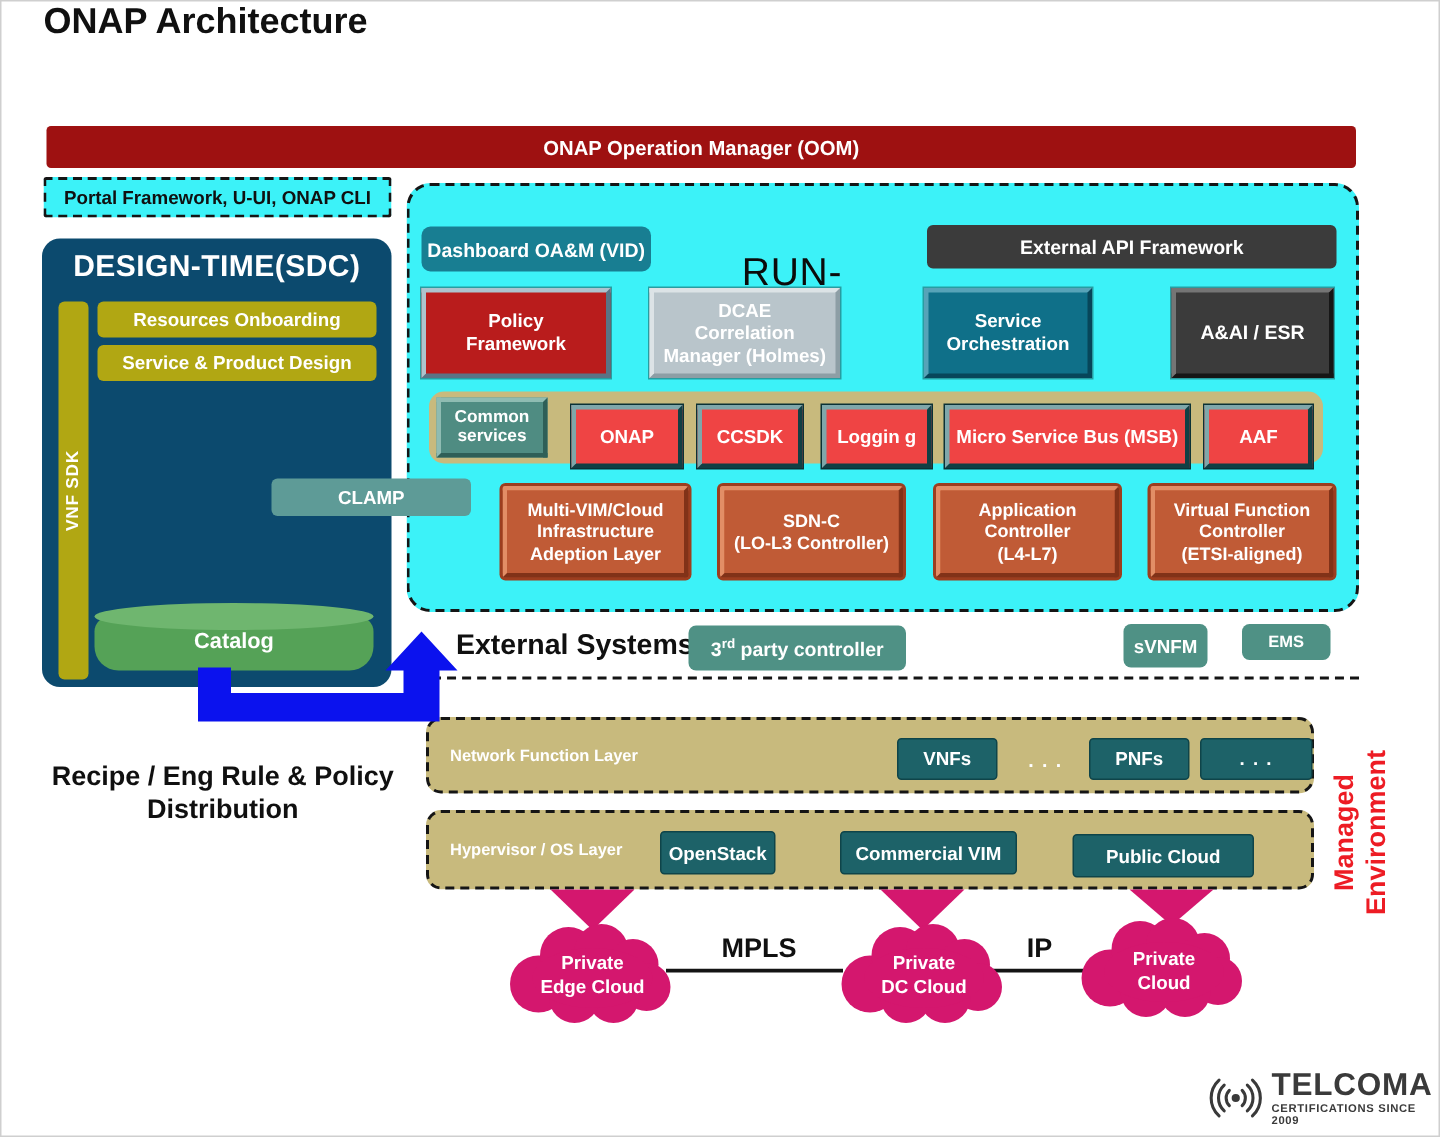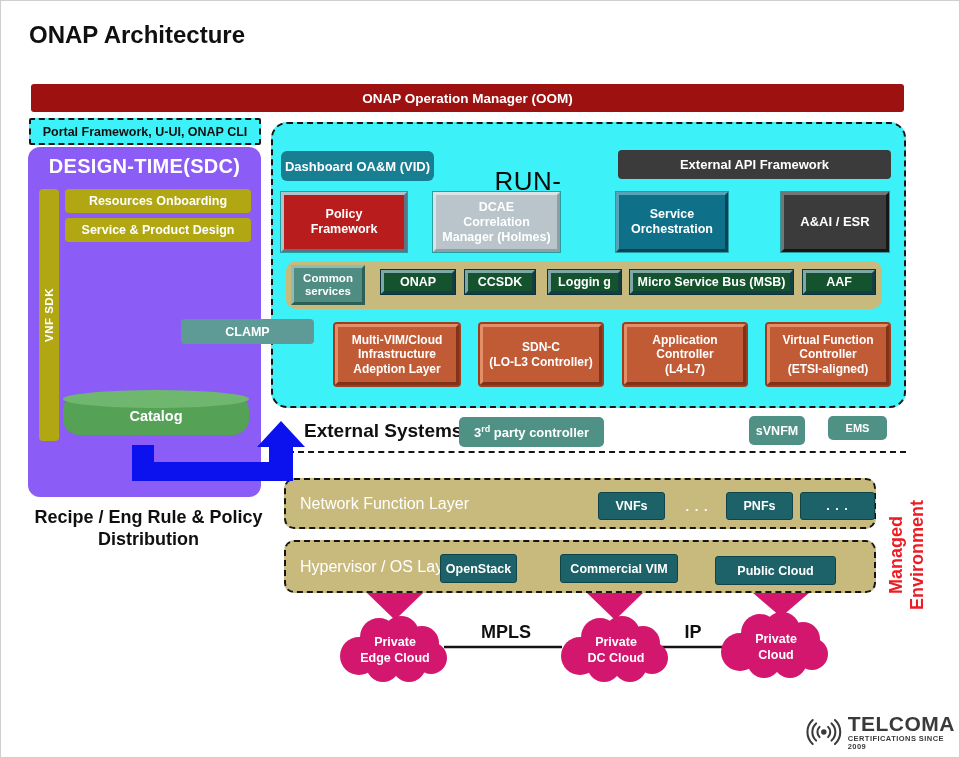--- a/index.html
+++ b/index.html
@@ -5,30 +5,30 @@
   html,body{margin:0;padding:0;background:#ffffff;}
   .page{
     position:relative;width:960px;height:758px;background:#ffffff;
     border:1px solid #cfcfcf;box-sizing:border-box;overflow:hidden;
     font-family:"Liberation Sans", sans-serif;color:#111;
   }
   .abs{position:absolute;box-sizing:border-box;}
   .ctr{display:flex;align-items:center;justify-content:center;text-align:center;}
   .pre{white-space:pre-line;}
 
-  .title{left:28px;top:20px;width:420px;font-size:24px;font-weight:600;color:#101010;}
+  .title{left:28px;top:0;width:420px;font-size:24px;font-weight:600;color:#101010;}
 
   .oom{left:30px;top:83px;width:873px;height:28px;background:#9E1111;border-radius:3px;
        color:#fff;font-size:13.5px;font-weight:600;}
 
   .portal{left:28px;top:117px;width:232px;height:27px;background:#3CF2F8;
           border:2px dashed #151515;border-radius:2px;font-size:12.5px;font-weight:700;color:#101010;}
 
   
-  .design{left:27px;top:146px;width:233px;height:350px;background:#8b5cf6;border-radius:12px;}
+  .design{left:27px;top:158px;width:233px;height:299px;background:#0c4a6e;border-radius:12px;}
   .design-title{left:0;top:8px;width:100%;font-size:20px;font-weight:700;color:#fff;text-align:center;letter-spacing:.3px;}
   .vnfbar{left:11px;top:42px;width:20px;height:252px;background:#B1A713;border-radius:4px;}
   .vnfbar span{position:absolute;left:50%;top:50%;transform:translate(-50%,-50%) rotate(-90deg);
                white-space:nowrap;color:#fff;font-size:11.5px;font-weight:700;letter-spacing:.5px;}
   .obtn{left:37px;width:186px;height:24px;background:#B1A713;border-radius:4px;color:#fff;
         font-size:12.5px;font-weight:600;}
   .catalog{left:35px;top:252px;width:186px;height:36px;background:#55A257;border-radius:10px 10px 16px 16px;}
   .catalog::before{content:"";position:absolute;left:0;top:-9px;width:100%;height:18px;background:#6FB66F;
         border-radius:50%;}
   .catalog span{position:absolute;left:0;top:9px;width:100%;text-align:center;color:#fff;font-size:14.5px;font-weight:600;}
@@ -49,21 +49,21 @@
   .b3d{border-style:solid;border-width:3px;box-shadow:0 0 0 1px rgba(0,0,0,.35);
        color:#fff;font-size:12.5px;font-weight:600;line-height:1.2;}
   .policy{left:8px;top:68px;width:126px;height:60px;background:#b91c1c;border-color:#AEC3CE #5A7385 #5A7385 #AEC3CE;}
   .dcae{left:160px;top:68px;width:127px;height:60px;background:#B9C5CB;border-color:#DCE3E6 #8D9EA5 #8D9EA5 #DCE3E6;}
   .sorch{left:343px;top:68px;width:112px;height:60px;background:#0F7089;border-color:#57A3B8 #07465A #07465A #57A3B8;}
   .aai{left:508px;top:68px;width:108px;height:60px;background:#3B3B3B;border-color:#757575 #161616 #161616 #757575;font-size:13px;}
 
   .cband{left:13px;top:137px;width:596px;height:48px;background:#C8BA7D;border-radius:10px;}
   .gchip3d{left:5px;top:4px;width:74px;height:40px;background:#4F8C82;border-style:solid;border-width:3px;
            border-color:#8FBCB2 #2E5F57 #2E5F57 #8FBCB2;color:#fff;font-size:11.5px;font-weight:600;line-height:1.15;}
-  .chip{height:24px;top:9px;background:#14532d;border-style:solid;border-width:3px;
+  .chip{height:42px;top:9px;background:#ef4444;border-style:solid;border-width:3px;
         border-color:#7FA7AA #113F44 #113F44 #7FA7AA;box-shadow:0 0 0 1px #0B3236;
         color:#fff;font-size:12.5px;font-weight:700;}
   .chip.onap{left:95px;width:74px;}
   .chip.ccsdk{left:179px;width:70px;}
   .chip.logging{left:262px;width:73px;}
   .chip.msb{left:344px;width:163px;font-size:12.5px;}
   .chip.aaf{left:517px;width:72px;}
 
   .orange{top:200px;height:61px;background:#C05B36;border-style:solid;border-width:3px;
           border-color:#E28E66 #813218 #813218 #E28E66;box-shadow:0 0 0 2px #9C3E1F;border-radius:2px;
@@ -77,21 +77,21 @@
   .thirdparty sup{font-size:9px;vertical-align:super;}
   .svnfm{left:748px;top:415px;width:56px;height:29px;font-size:12.5px;font-weight:700;}
   .ems{left:827px;top:415px;width:59px;height:24px;font-size:11px;font-weight:700;}
   .dashline{left:287px;top:450px;width:618px;height:0;border-top:2.5px dashed #141414;}
 
   
   .tband{background:#C8BA7D;border:2px dashed #151515;border-radius:10px;}
   .netlayer{left:283px;top:477px;width:592px;height:51px;}
   .hyplayer{left:283px;top:539px;width:592px;height:53px;}
   .bandlabel{position:absolute;left:14px;top:0;height:100%;display:flex;align-items:center;
-             color:#fff;font-size:16px;font-weight:400;text-align:right;}
+             color:#fff;font-size:11px;font-weight:700;text-align:right;}
   .tchip{position:absolute;box-sizing:border-box;background:#1D6268;border:1px solid #0F4449;border-radius:3px;
          color:#fff;font-size:12.5px;font-weight:700;display:flex;align-items:center;justify-content:center;}
   .dots{position:absolute;color:#fff;font-size:13px;font-weight:800;display:flex;align-items:center;justify-content:center;letter-spacing:1px;}
   .managed{left:831px;top:533px;width:150px;height:42px;transform:rotate(-90deg);
            color:#ED1C24;font-size:18px;font-weight:700;line-height:1.15;text-align:center;}
 
   .recipe{left:25px;top:506px;width:245px;font-size:18px;font-weight:600;color:#101010;text-align:center;line-height:1.22;}
 
   .overlay{left:0;top:0;width:960px;height:758px;pointer-events:none;z-index:5;}
 

